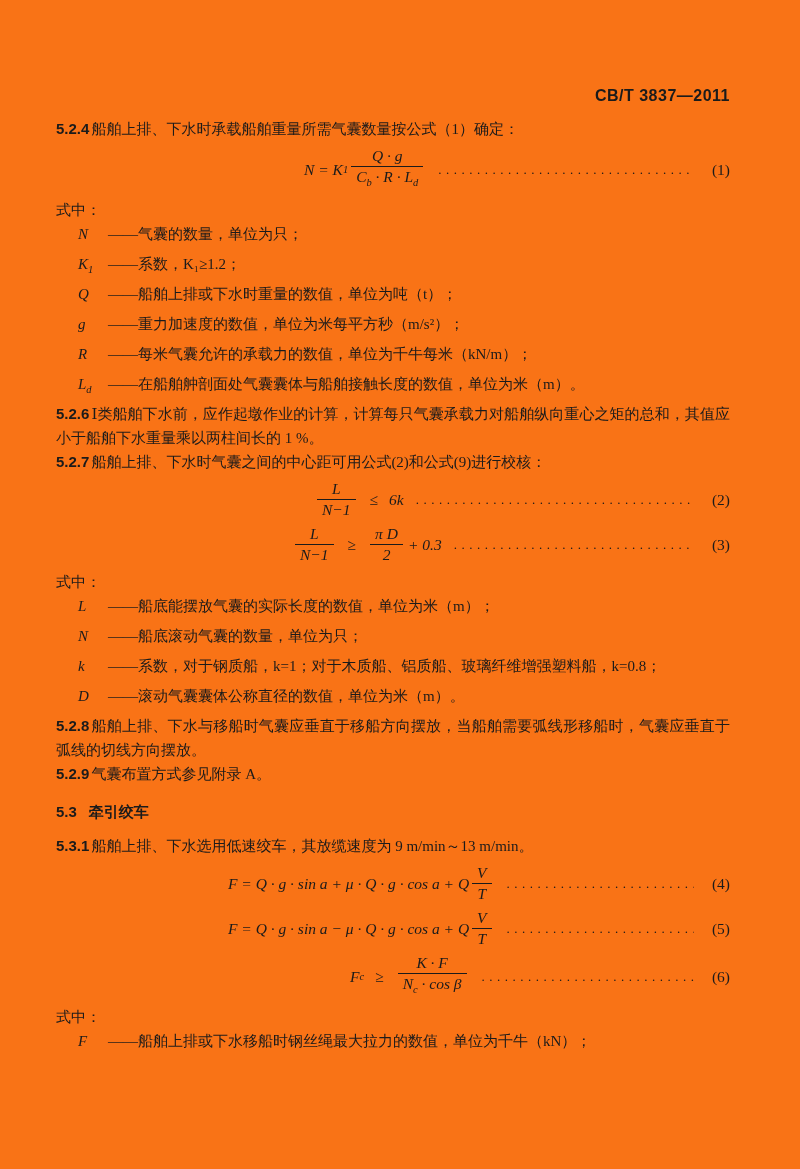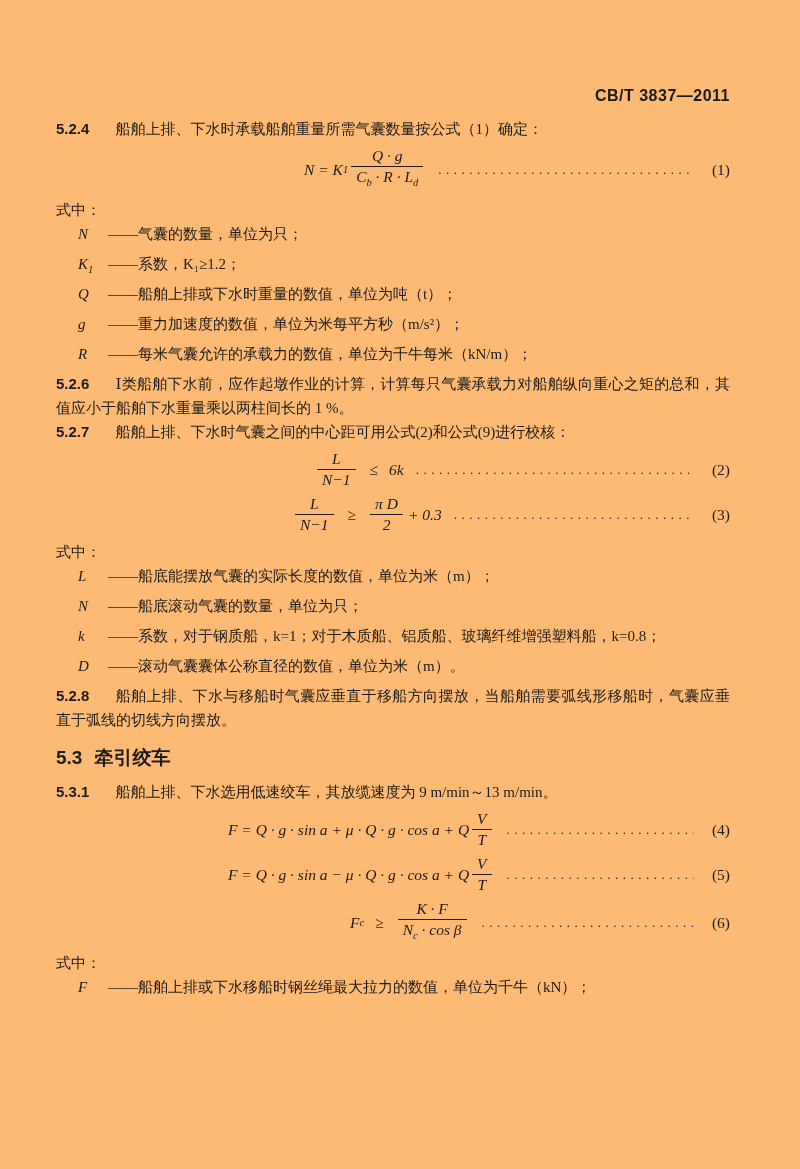--- a/index.html
+++ b/index.html
@@ -1,30 +1,30 @@
 <!DOCTYPE html>
 <html><head>
 <meta charset="utf-8">
 <style>
   html,body{margin:0;padding:0;background:#ffffff;}
   .page{
     width:800px;height:1169px;box-sizing:border-box;overflow:hidden;
-    background:#fdba74;color:#1b1b1b;
+    background:#f97316;color:#1b1b1b;
     font-family:"Liberation Serif","DejaVu Serif",serif;
     font-size:15px;line-height:24px;
   }
   .inner{padding:84px 70px 0 56px;}
   .doc-header{text-align:right;font-family:"Liberation Sans","DejaVu Sans",sans-serif;
     font-weight:bold;font-size:16px;letter-spacing:0.5px;}
   p.clause{margin:0;text-align:justify;}
   p.clause.mt{margin-top:9px;}
   .cnum{font-family:"Liberation Sans","DejaVu Sans",sans-serif;font-weight:bold;
-    font-style:normal;margin-right:26px;white-space:nowrap;}
+    font-style:normal;margin-right:2px;white-space:nowrap;}
   .sec-heading{margin:14px 0 10px 0;font-family:"Liberation Sans","DejaVu Sans",sans-serif;
-    font-weight:bold;font-size:19px;}
+    font-weight:bold;font-size:15px;}
   .sec-heading .cnum{margin-right:12px;}
   .where{margin:0 0 0 20px;}
   .def-row{display:flex;margin-left:22px;line-height:24px;}
   .term{min-width:30px;font-style:italic;white-space:nowrap;}
   .term sub{font-style:italic;}
   .desc{flex:1;text-align:justify;}
   .formula{display:flex;align-items:center;font-style:italic;font-size:15.5px;margin:4px 0;}
   .f-tall{margin:6px 0;align-items:center;}
   .math{display:inline-flex;align-items:center;white-space:nowrap;}
   .frac{display:inline-flex;flex-direction:column;text-align:center;margin:0 3px;vertical-align:middle;}
@@ -75,20 +75,24 @@
       <span class="desc">——船舶上排或下水时重量的数值，单位为吨（t）；</span>
     </div>
     <div class="def-row">
       <span class="term"><span>g</span><sub></sub></span>
       <span class="desc">——重力加速度的数值，单位为米每平方秒（m/s²）；</span>
     </div>
     <div class="def-row">
       <span class="term"><span>R</span><sub></sub></span>
       <span class="desc">——每米气囊允许的承载力的数值，单位为千牛每米（kN/m）；</span>
     </div>
+    <div class="def-row">
+      <span class="term"><span>L</span><sub>d</sub></span>
+      <span class="desc">——在船舶舯剖面处气囊囊体与船舶接触长度的数值，单位为米（m）。</span>
+    </div>
 
     <p class="clause"><span class="cnum">5.2.6</span><span>Ⅰ类船舶下水前，应作起墩作业的计算，计算每只气囊承载力对船舶纵向重心之矩的总和，其值应小于船舶下水重量乘以两柱间长的 1 %。</span></p>
     <p class="clause"><span class="cnum">5.2.7</span><span>船舶上排、下水时气囊之间的中心距可用公式(2)和公式(9)进行校核：</span></p>
 
     <div class="formula f-tall" style="padding-left:258px;">
       <span class="math">
         <span class="frac">
           <span class="fnum">L</span>
           <span class="fden">N−1</span>
         </span>
@@ -129,20 +133,21 @@
     <div class="def-row">
       <span class="term"><span>k</span><sub></sub></span>
       <span class="desc">——系数，对于钢质船，k=1；对于木质船、铝质船、玻璃纤维增强塑料船，k=0.8；</span>
     </div>
     <div class="def-row">
       <span class="term"><span>D</span><sub></sub></span>
       <span class="desc">——滚动气囊囊体公称直径的数值，单位为米（m）。</span>
     </div>
 
     <p class="clause"><span class="cnum">5.2.8</span><span>船舶上排、下水与移船时气囊应垂直于移船方向摆放，当船舶需要弧线形移船时，气囊应垂直于弧线的切线方向摆放。</span></p>
+    <p class="clause"><span class="cnum">5.2.9</span><span>气囊布置方式参见附录 A。</span></p>
 
     <div class="sec-heading"><span class="cnum">5.3</span><span>牵引绞车</span></div>
 
     <p class="clause"><span class="cnum">5.3.1</span><span>船舶上排、下水选用低速绞车，其放缆速度为 9 m/min～13 m/min。</span></p>
 
     <div class="formula f-tall" style="padding-left:172px;">
       <span class="math">
         <span>F = Q · g · sin a + μ · Q · g · cos a + Q</span>
         <span class="frac">
           <span class="fnum">V</span>

